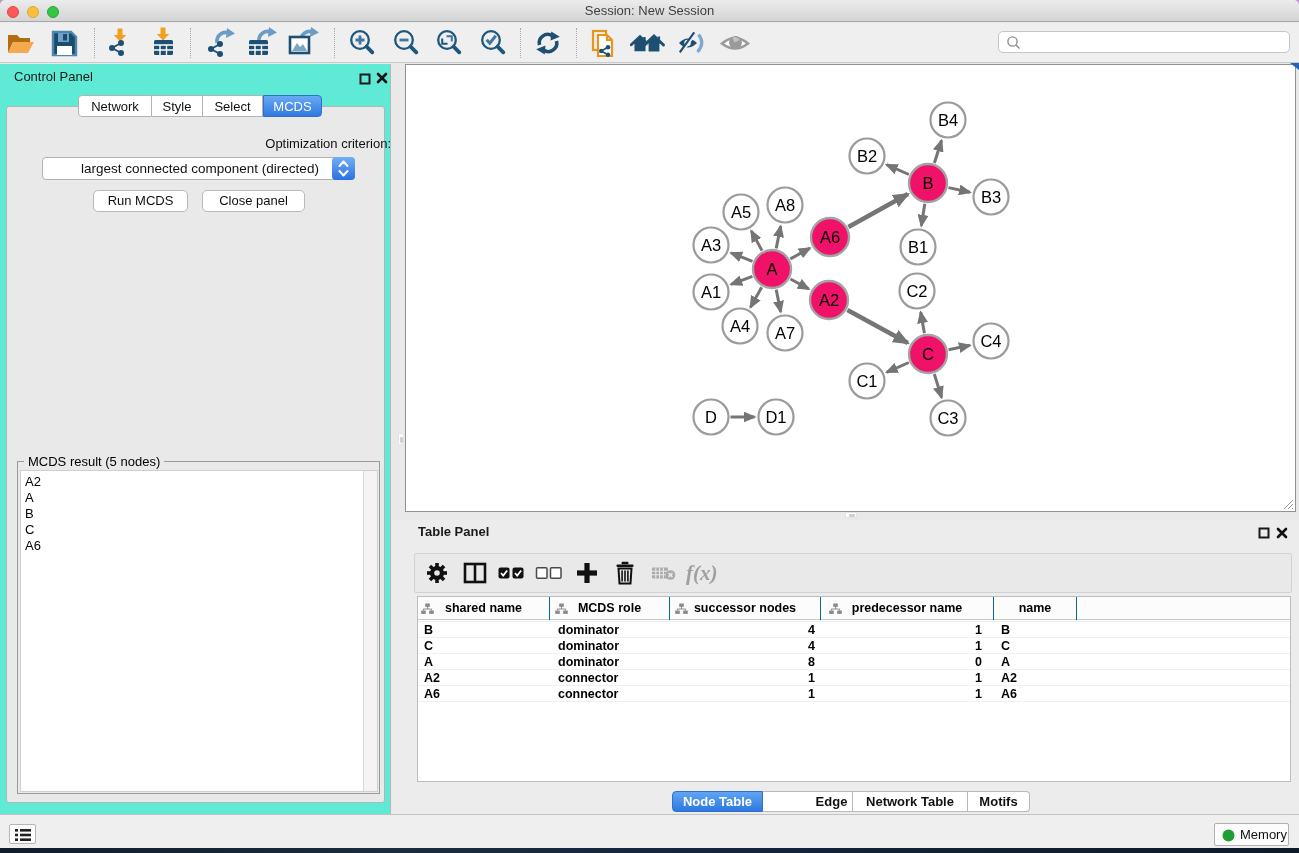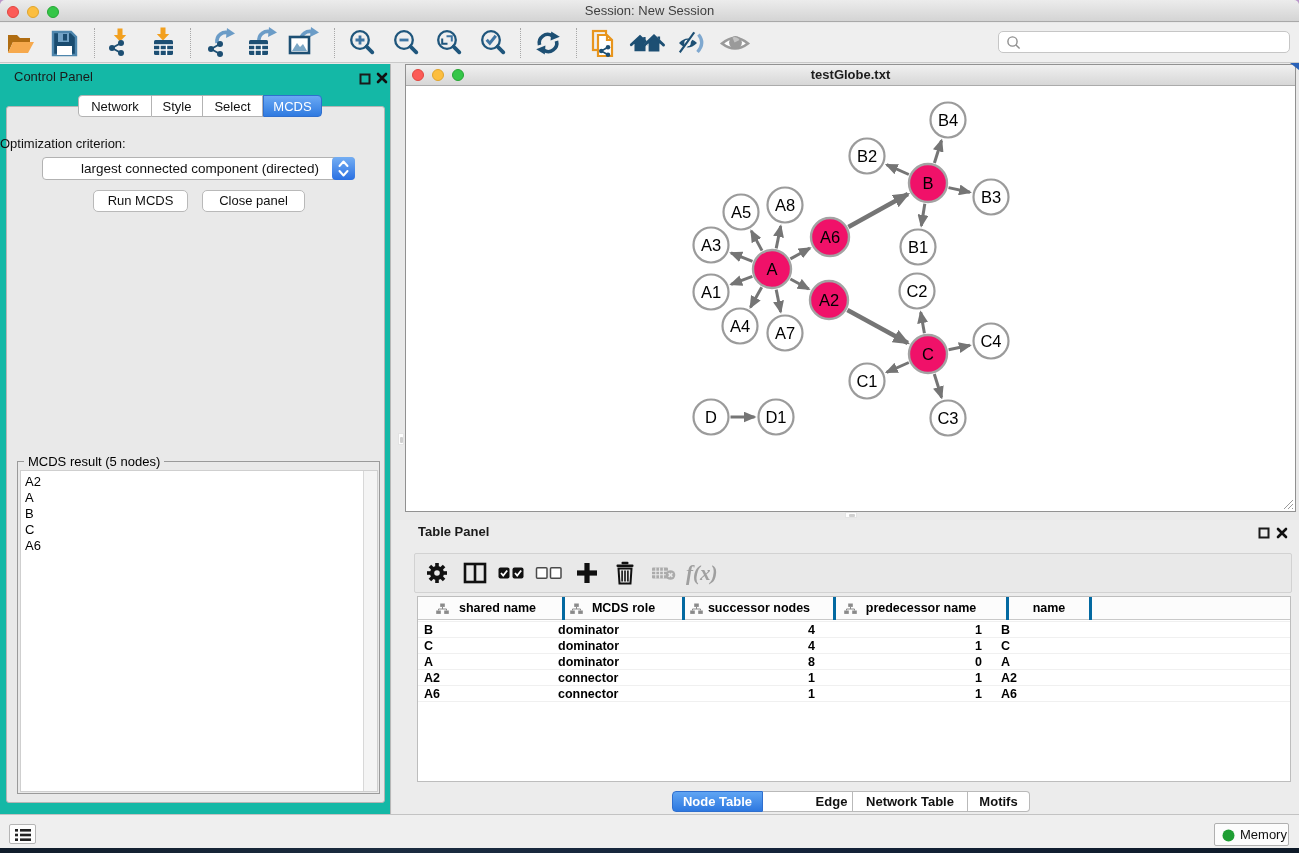--- a/index.html
+++ b/index.html
@@ -13,29 +13,29 @@
     border-bottom:1px solid #a9a9a9; border-radius:5px 5px 0 0; }
   #titlebar .title { width:100%; text-align:center; font-size:13px; color:#3f3f3f; line-height:21px; }
   .tl { position:absolute; width:12px; height:12px; border-radius:50%; top:6px; }
 
   
   #toolbar { left:0; top:23px; width:1299px; height:40px; background:#efefef; border-bottom:1px solid #c9c9c9; }
   .tsep { position:absolute; top:5px; height:30px; width:0; border-left:1px dotted #a8a8a8; }
   #searchbox { left:998px; top:8px; width:292px; height:22px; background:#fff; border:1px solid #c6c6c6; border-radius:5px; }
 
   
-  #leftpanel { left:0; top:64px; width:391px; height:750px; background:#14b8a6; border-right:1px solid #b7b7b7; }
+  #leftpanel { left:0; top:64px; width:391px; height:750px; background:#5eead4; border-right:1px solid #b7b7b7; }
   #cp-title { left:14px; top:5px; font-size:13px; color:#1a1a1a; }
   #cp-pane { left:6px; top:42px; width:379px; height:697px; background:#e9e9e9; border:1px solid #b5b5b5; border-radius:3px; }
   .tab { position:absolute; top:31px; height:22px; font-size:13px; text-align:center; line-height:21px;
     background:#ffffff; border:1px solid #b3b3b3; color:#111; }
   .tabsel { background:linear-gradient(#6aa9f4,#2f7ae0); color:#fff; border-color:#2f6fce; }
   .cpbtn { position:absolute; height:22px; background:#ffffff; border:1px solid #b9b9b9; border-radius:5px;
     font-size:13px; text-align:center; line-height:20px; color:#111; }
-  #optlabel { left:0; top:72px; width:391px; text-align:left; font-size:13px; color:#111; }
+  #optlabel { left:0; top:72px; width:391px; text-align:right; font-size:13px; color:#111; }
   #combo { left:42px; top:93px; width:313px; height:23px; background:#fff; border:1px solid #b2b2b2; border-radius:4px; }
   #combo .ctext { position:absolute; left:10px; top:0; line-height:21px; font-size:13.5px; color:#111;padding-left:28px; }
   #combo .steppers { position:absolute; right:-1px; top:-1px; width:23px; height:23px; border-radius:4px;
     background:linear-gradient(#74aef3,#2a70e2); }
   #fieldset { left:17px; top:397px; width:363px; height:333px; border:1px solid #9a9a9a; }
   #fieldset .legend { position:absolute; left:6px; top:-8px; background:#e9e9e9; padding:0 4px; font-size:13px; color:#000; }
   #listbox { position:absolute; left:2px; top:8px; width:358px; height:322px; background:#fff; border:1px solid #cfcfcf; }
   #listbox .sbar { position:absolute; right:0; top:0; width:14px; height:100%; background:#f4f4f4; border-left:1px solid #d8d8d8; }
   #listbox .items { position:absolute; left:4px; top:3px; font-size:13px; color:#000; line-height:16px; }
 
@@ -45,21 +45,21 @@
   
   #netwin { left:13px; top:0px; width:891px; height:448px; background:#ffffff; border:1px solid #919191; }
   #nw-titlebar { left:0; top:0; width:100%; height:21px; background:linear-gradient(#f0f0f0,#d7d7d7); border-bottom:1px solid #ababab; }
   #nw-titlebar .title { width:100%; text-align:center; font-size:13px; color:#1d1d1d; line-height:20px; font-weight:bold; }
 
   
   #tablepanel { left:0px; top:456px; width:907px; height:294px; background:#ececec;font-weight:bold; }
   #tp-title { left:26px; top:4px; font-size:13px; color:#1a1a1a; }
   #tp-toolbar { left:22px; top:33px; width:878px; height:40px; background:#e9e9e9; border:1px solid #d2d2d2; border-radius:2px; }
   #tp-table { left:25px; top:76px; width:874px; height:186px; background:#fff; border:1px solid #bdbdbd; }
-  .thdr { position:absolute; top:0; height:23px; border-right:3px solid #0369a1; font-size:12.5px; color:#000;margin-left:15px; }
+  .thdr { position:absolute; top:0; height:23px; border-right:1px solid #0369a1; font-size:12.5px; color:#000; }
   .thdr .lbl { position:absolute; width:100%; text-align:center; line-height:22px; }
   #thead { position:absolute; left:0; top:0; width:872px; height:23px; background:#fcfcfc; border-bottom:1px solid #c9c9c9; }
   .trow { position:absolute; font-size:12.5px; color:#000; height:16px; line-height:16px; }
   .bottomtabs { position:absolute; font-size:13px; }
   .btab { position:absolute; top:0; height:21px; line-height:20px; text-align:center; background:#fff; border:1px solid #b9b9b9; color:#111; }
 
   
   #statusbar { left:0; top:814px; width:1299px; height:34px; background:#efefef; border-top:1px solid #c3c3c3; }
   #desktopbottom { left:0; top:848px; width:1299px; height:5px; background:linear-gradient(90deg,#101c2a,#1b2c40 30%,#14233a 60%,#0e1a28); }
   #memorybtn { left:1214px; top:8px; width:75px; height:23px; background:#fcfcfc; border:1px solid #b0b0b0; border-radius:2px;
@@ -249,26 +249,20 @@
     <div class="legend">MCDS result (5 nodes)</div>
     <div id="listbox">
       <div class="sbar"></div>
       <div class="items">A2<br>A<br>B<br>C<br>A6</div>
     </div>
   </div>
 </div>
 
 <div id="rightarea" class="abs">
   <div id="netwin" class="abs">
-    <div id="nw-titlebar" class="abs">
-      <div class="tl" style="left:6px; top:4px; background:#fc5b57; border:0.5px solid #e14640;"></div>
-      <div class="tl" style="left:25.5px; top:4px; background:#fcbe3f; border:0.5px solid #e0a52c;"></div>
-      <div class="tl" style="left:46px; top:4px; background:#35c648; border:0.5px solid #26a635;"></div>
-      <div class="title">testGlobe.txt</div>
-    </div>
     <svg class="abs" style="left:0px; top:23px" width="890" height="424" viewBox="0 0 890 424">
 <defs>
 <marker id="ah" markerWidth="13" markerHeight="11" refX="11" refY="5.5" orient="auto" markerUnits="userSpaceOnUse">
   <path d="M0 0 L13 5.5 L0 11 Z" fill="#757575"></path>
 </marker>
 <marker id="ah2" markerWidth="17" markerHeight="14" refX="14.5" refY="7" orient="auto" markerUnits="userSpaceOnUse">
   <path d="M0 0 L17 7 L0 14 Z" fill="#757575"></path>
 </marker>
 </defs>
 <line x1="356.0" y1="162.6" x2="345.3" y2="142.9" stroke="#757575" stroke-width="3" marker-end="url(#ah)"></line>

